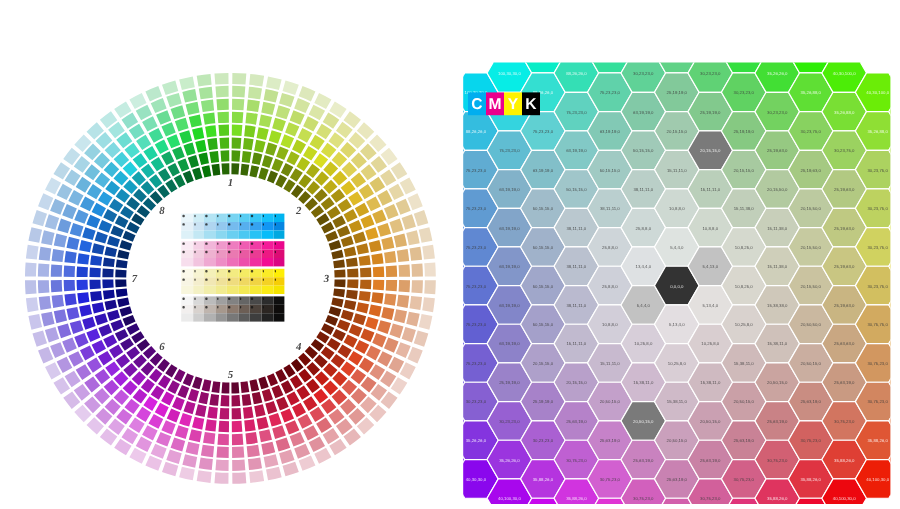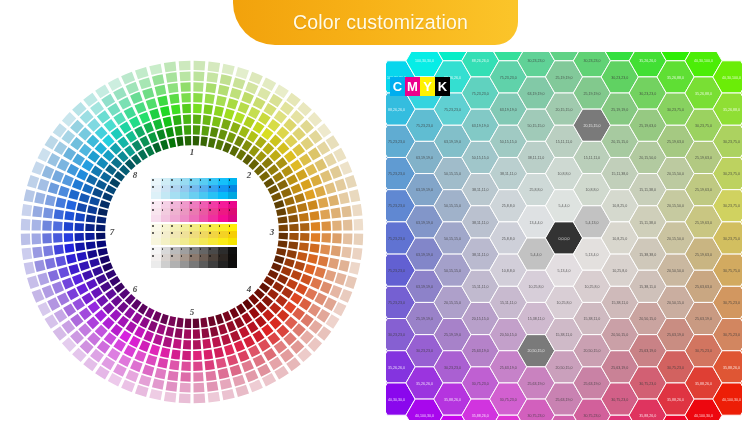--- a/index.html
+++ b/index.html
@@ -53,33 +53,20 @@
     width:15px;height:19px;display:flex;align-items:center;justify-content:center;
     font-size:13px;font-weight:700;font-family:"Liberation Sans",sans-serif;
     color:#ffffff;line-height:1;
   }
 </style>
 </head>
 <body>
 
 <div id="page">
 
-  <div class="banner-wrap">
-    <svg class="banner-shape" width="285" height="45" viewBox="0 0 285 45">
-      <defs>
-        <linearGradient id="bg-grad" x1="0" y1="0" x2="1" y2="0">
-          <stop offset="0%" stop-color="#f2a20c"></stop>
-          <stop offset="45%" stop-color="#f7b117"></stop>
-          <stop offset="100%" stop-color="#fbc52a"></stop>
-        </linearGradient>
-      </defs>
-      <path d="M0,0 H285 V22 A23,23 0 0 1 262,45 H42 A42,42 0 0 1 0,3 Z" fill="url(#bg-grad)"></path>
-    </svg>
-    <div class="banner-label">Color customization</div>
-  </div>
 
   <div class="wheel">
     <svg width="348" height="348" viewBox="0 0 348 348">
       <g id="wheel-rings">
           <path d="M174.83,87.20 L174.92,78.05 A95.95,95.95 0 0 1 181.44,78.34 L180.73,87.46 A86.8,86.8 0 0 0 174.83,87.20 Z" fill="hsl(92.77777777777777,92%,19.3%)"></path>
           <path d="M182.39,87.61 L183.28,78.50 A95.95,95.95 0 0 1 189.75,79.35 L188.25,88.38 A86.8,86.8 0 0 0 182.39,87.61 Z" fill="hsl(88.33333333333331,92%,21.1%)"></path>
           <path d="M189.89,88.67 L191.57,79.67 A95.95,95.95 0 0 1 197.94,81.09 L195.66,89.95 A86.8,86.8 0 0 0 189.89,88.67 Z" fill="hsl(83.88888888888891,92%,22.9%)"></path>
           <path d="M197.27,90.38 L199.72,81.56 A95.95,95.95 0 0 1 205.95,83.53 L202.90,92.15 A86.8,86.8 0 0 0 197.27,90.38 Z" fill="hsl(79.44444444444446,92%,24.7%)"></path>
           <path d="M204.47,92.72 L207.68,84.16 A95.95,95.95 0 0 1 213.71,86.65 L209.93,94.98 A86.8,86.8 0 0 0 204.47,92.72 Z" fill="hsl(75,92%,20.2%)"></path>
           <path d="M211.44,95.69 L215.38,87.43 A95.95,95.95 0 0 1 221.18,90.45 L216.68,98.42 A86.8,86.8 0 0 0 211.44,95.69 Z" fill="hsl(70.55555555555554,92%,22%)"></path>

